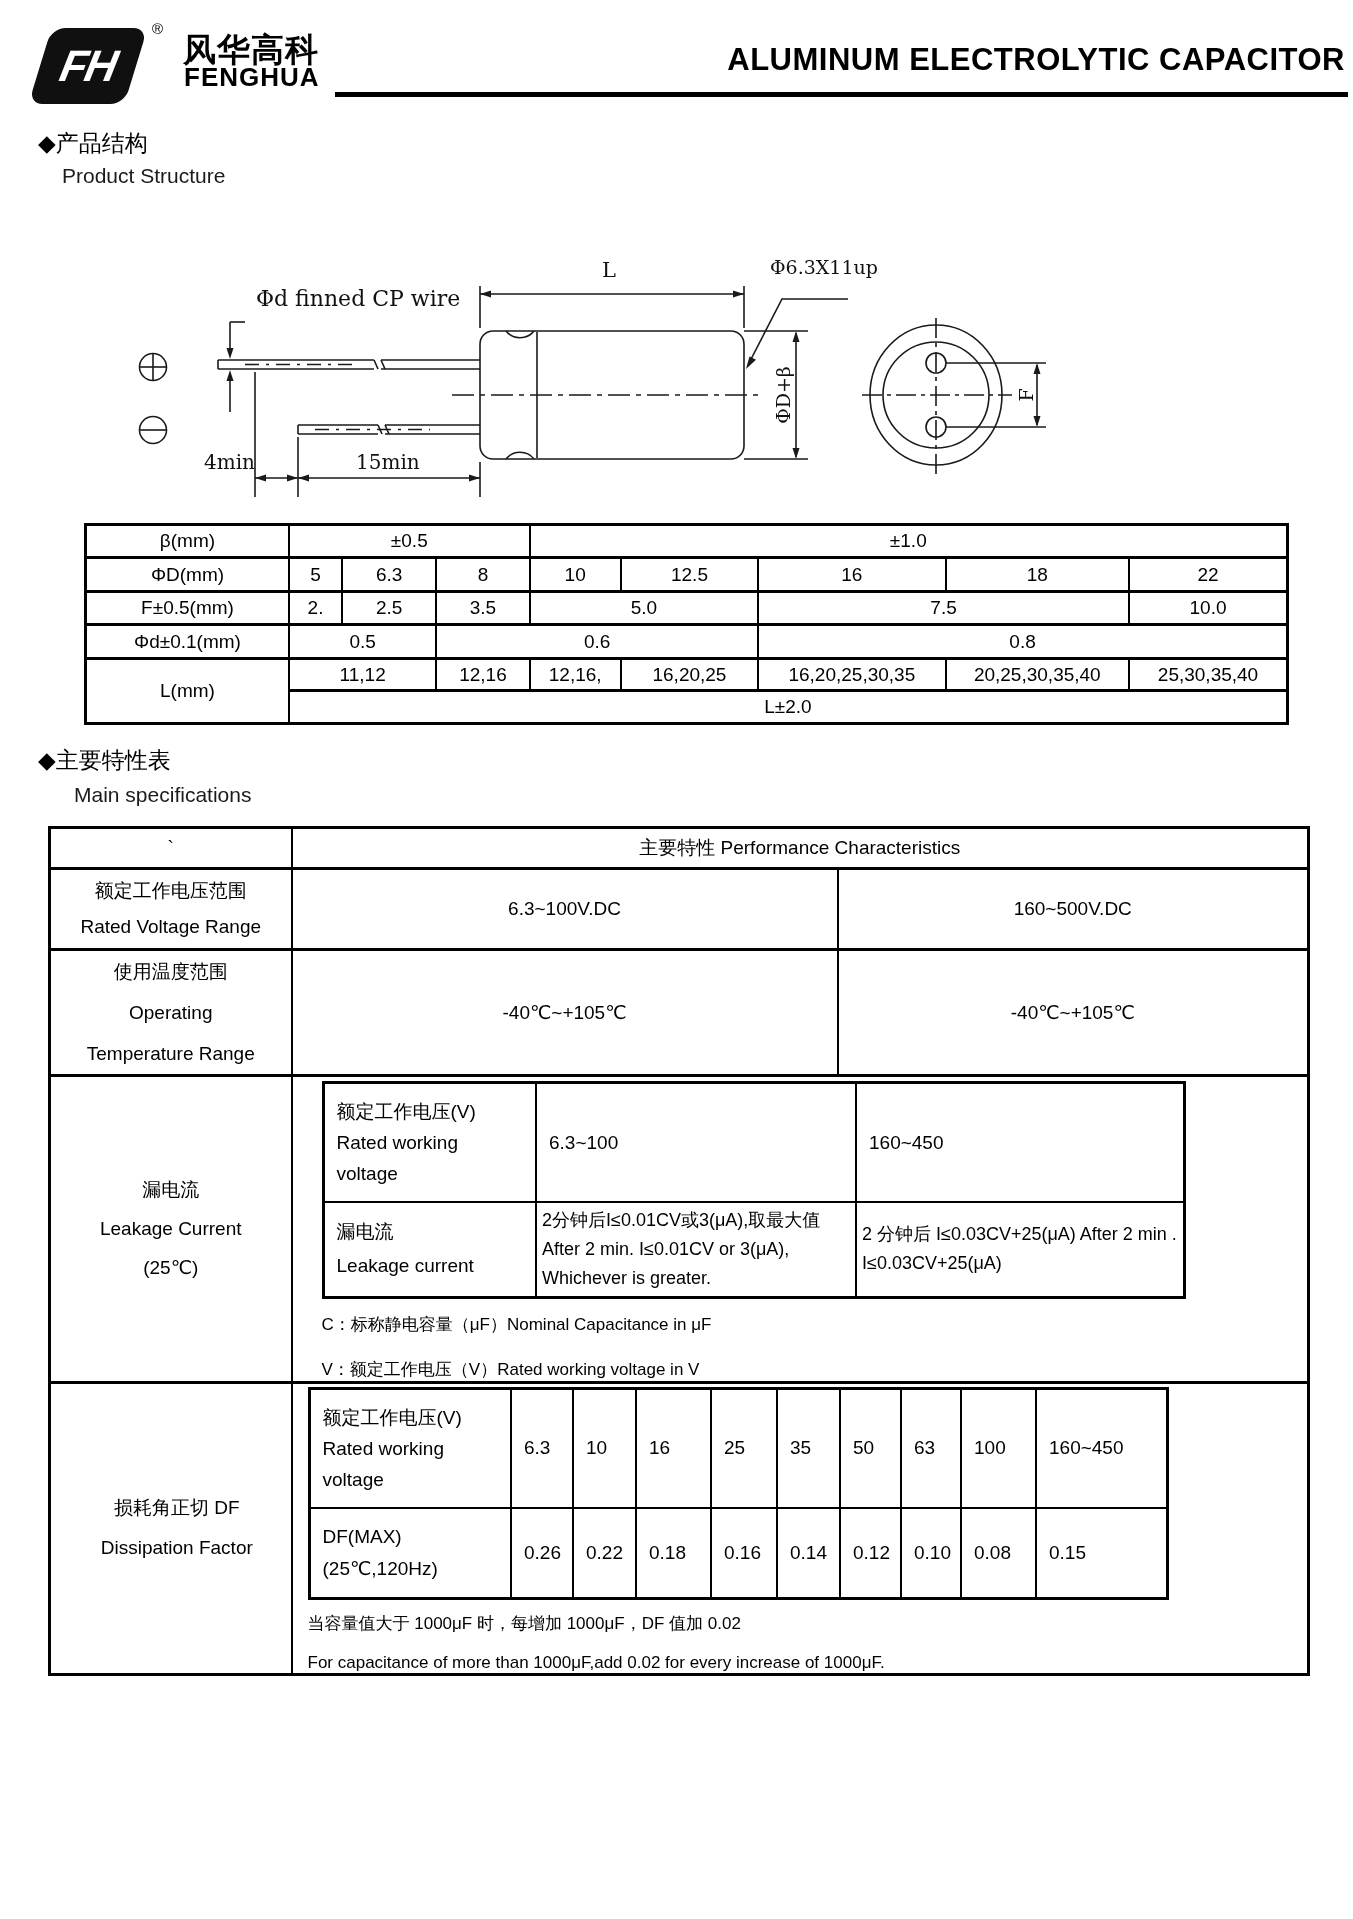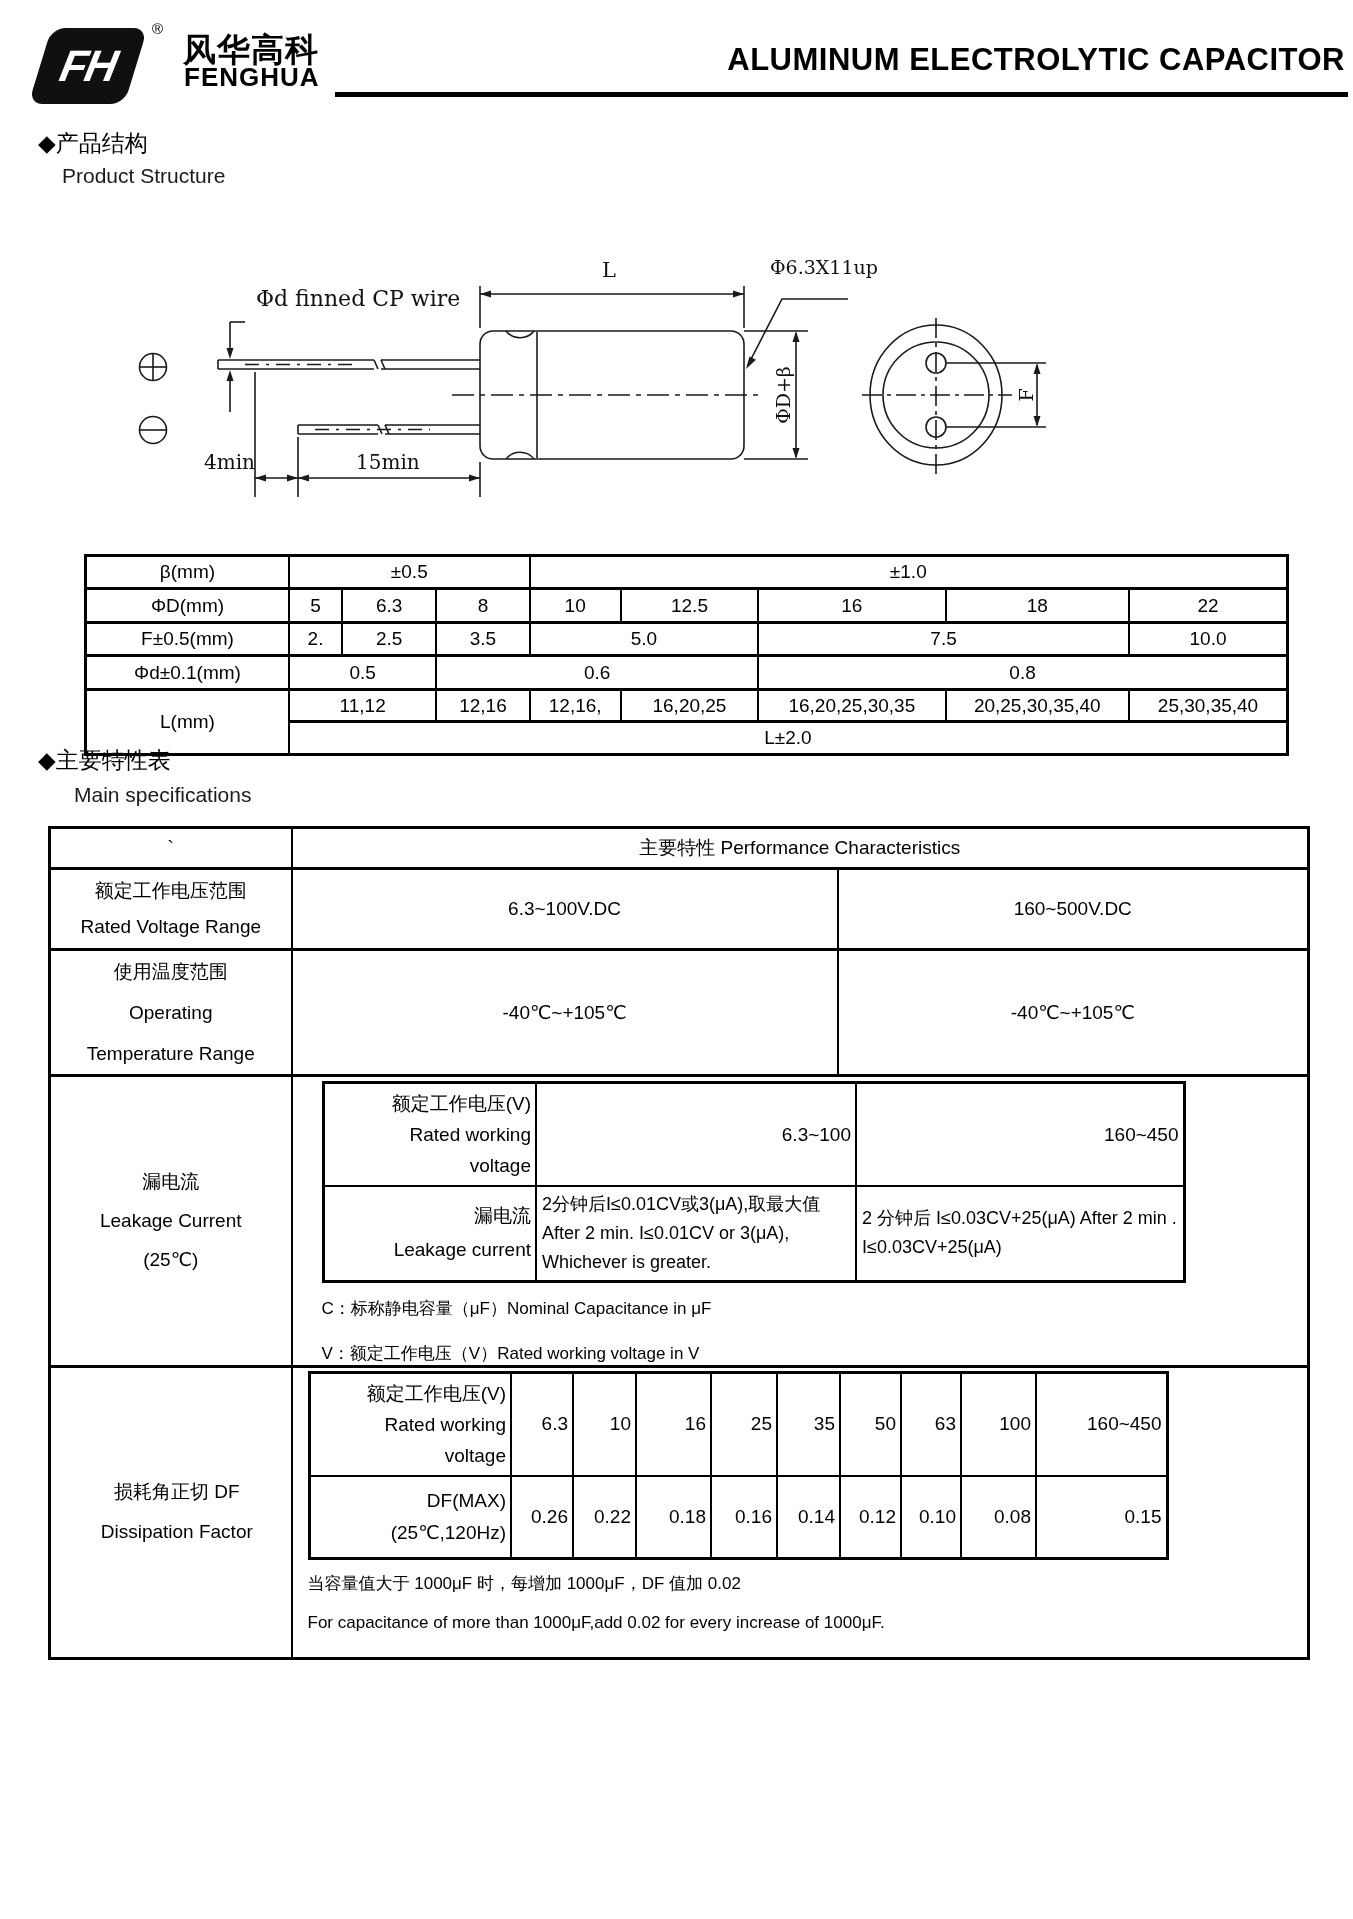--- a/index.html
+++ b/index.html
@@ -56,21 +56,21 @@
   .maintbl td {
     border:2px solid #000; border-top-width:3px; border-bottom-width:3px;
     text-align:center; vertical-align:middle; padding:0;
   }
   .lh2 div { line-height:36px; }
   .lh3 div { line-height:41px; }
   .lhlk div { line-height:39px; }
   .lhdf div { line-height:40px;padding-left:12px; }
   td.flow { vertical-align:top; text-align:left; }
   .inner { border:3px solid #000; font-size:19px; }
-  .inner td { border:2px solid #000; text-align:right; vertical-align:middle; padding:4px; }
+  .inner td { border:2px solid #000; text-align:left; vertical-align:middle; padding:12px; }
   .inner .head3 div { line-height:31px; }
   .inner td.spec {
     text-align:left; font-size:18px; line-height:29px; padding:2px 5px; vertical-align:middle;
   }
   .note { font-size:17px; text-align:left; }
 </style>
 </head>
 <body>
 
 <div class="page">
@@ -187,21 +187,21 @@
   </svg>
 
   <div class="drawlbl" style="left:256px;top:286px;font-size:22px;">Φd finned CP wire</div>
   <div class="drawlbl" style="left:602px;top:258px;font-size:21px;">L</div>
   <div class="drawlbl" style="left:770px;top:256px;font-size:19px;">Φ6.3X11up</div>
   <div class="drawlbl rot" style="left:753px;top:383px;width:62px;height:24px;font-size:19px;">ΦD+β</div>
   <div class="drawlbl rot" style="left:1008px;top:384px;width:36px;height:22px;font-size:19px;">F</div>
   <div class="drawlbl" style="left:204px;top:450px;">4min</div>
   <div class="drawlbl" style="left:356px;top:450px;">15min</div>
 
-  <table class="dimtbl" style="left:84px;top:523px;width:1205px;margin-top:31px;">
+  <table class="dimtbl" style="left:84px;top:523px;width:1205px;">
     <colgroup>
       <col style="width:203px">
         <col style="width:53px">
         <col style="width:94px">
         <col style="width:93px">
       <col style="width:91px">
         <col style="width:137px">
         <col style="width:187px">
         <col style="width:183px">
         <col style="width:158px">

